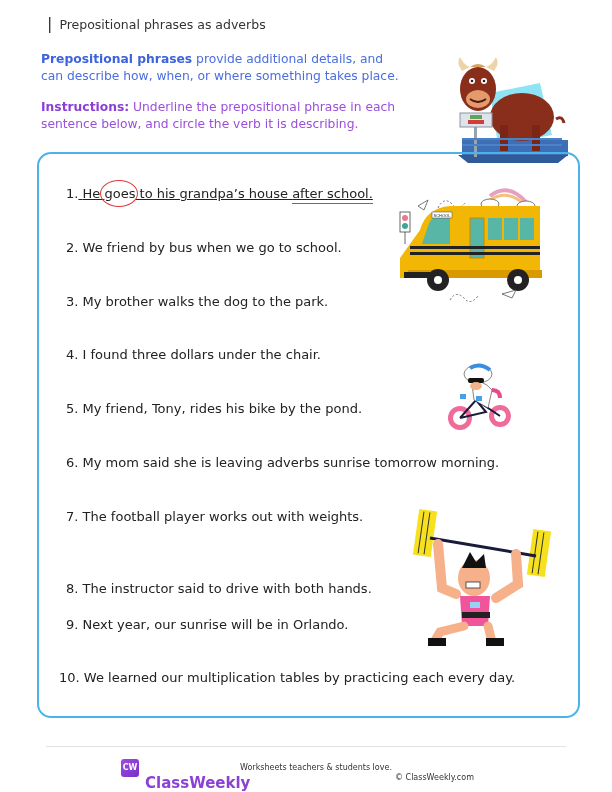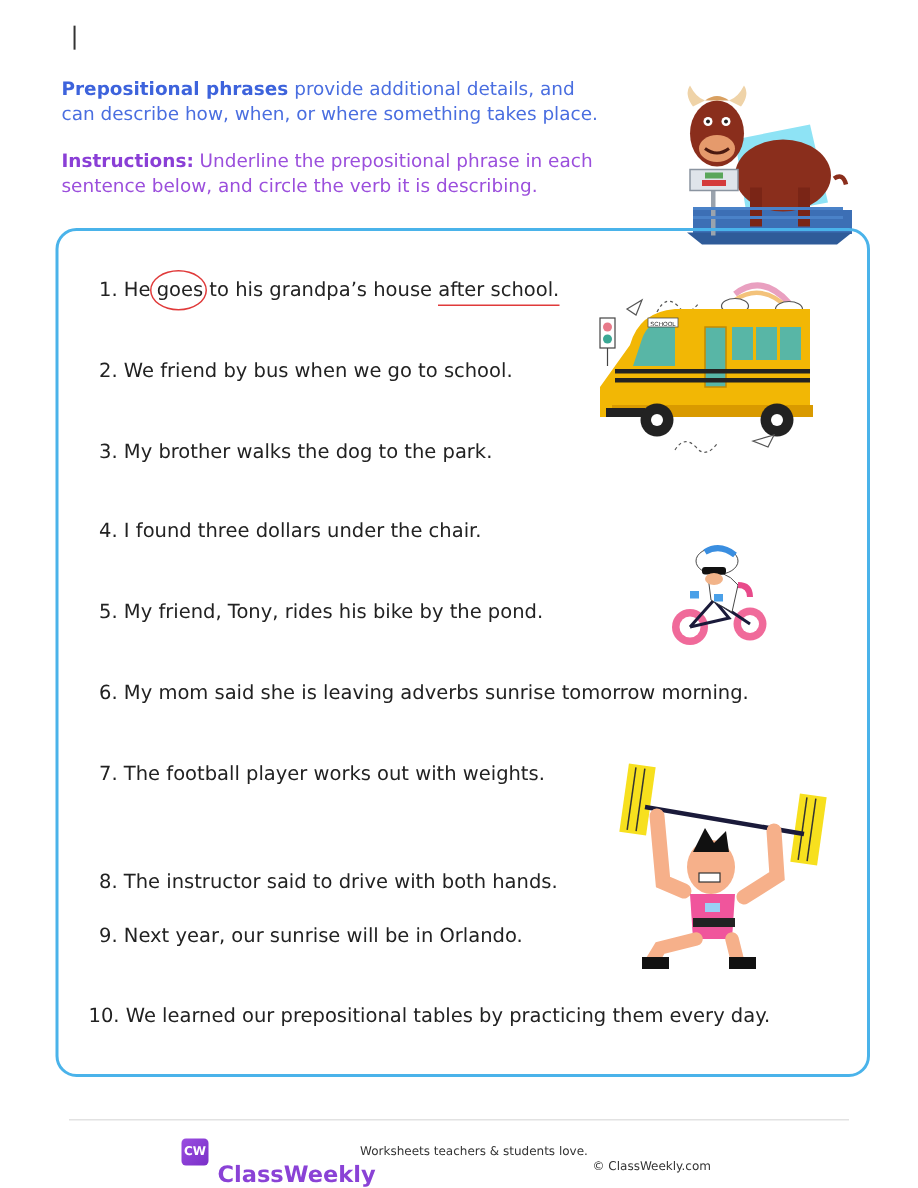--- a/index.html
+++ b/index.html
@@ -31,20 +31,21 @@
   .logo-box { position: absolute; left: 121px; top: 3px; width: 18px; height: 18px; border-radius: 3px; background: linear-gradient(135deg,#9a4ee0,#7a2fc8); color: #fff; font-size: 8px; font-weight: 700; text-align: center; line-height: 18px; }
   .logo-text { position: absolute; left: 145px; top: 18px; font-size: 15px; font-weight: 700; color: #8a42d6; }
   .tagline { position: absolute; left: 240px; top: 7px; font-size: 8px; color: #333; }
   .copyright { position: absolute; left: 395px; top: 17px; font-size: 8px; color: #333; }
 </style>
 </head>
 <body>
 
 <div class="header">
   <span class="sep">|</span>
+  <span class="subtitle">Prepositional phrases as adverbs</span>
 </div>
 
 <p class="definition"><b>Prepositional phrases</b><span> provide additional details, and can describe how, when, or where something takes place.</span></p>
 
 <p class="instructions"><b>Instructions:</b><span> Underline the prepositional phrase in each sentence below, and circle the verb it is describing.</span></p>
 
 <svg class="illus" style="left:440px;top:55px;" width="130" height="112" viewBox="0 0 130 112">
   <polygon points="50,38 100,28 112,80 58,90" fill="#8ee3f5"></polygon>
   <rect x="22" y="85" width="106" height="16" fill="#3c6fb5"></rect>
   <polygon points="18,100 128,100 118,108 28,108" fill="#2f5b99"></polygon>
@@ -64,34 +65,34 @@
   <rect x="34" y="62" width="3" height="40" fill="#9aa3ad"></rect>
   <rect x="20" y="58" width="32" height="14" fill="#dfe4ea" stroke="#8a94a0" stroke-width="1"></rect>
   <rect x="30" y="60" width="12" height="4" fill="#5aa65a"></rect>
   <rect x="28" y="65" width="16" height="4" fill="#d43b3b"></rect>
   <path d="M22 84 h100 M22 90 h100" stroke="#4a82c8" stroke-width="2"></path>
   <path d="M116 64 q6 -4 8 4" stroke="#8a2e1c" stroke-width="3" fill="none"></path>
 </svg>
 
 <div class="box"></div>
 
-<div class="q" style="top:186px;">
+<div class="q" style="top:186px;text-decoration:underline;">
   <span class="num">1.</span>
   <span>He </span><span class="circled">goes</span><span> to his grandpa’s house </span><span class="underlined">after school.</span>
 </div>
 
 <div class="q" style="top:240px;"><span>2.</span> <span>We friend by bus when we go to school.</span></div>
 <div class="q" style="top:294px;"><span>3.</span> <span>My brother walks the dog to the park.</span></div>
 <div class="q" style="top:347px;"><span>4.</span> <span>I found three dollars under the chair.</span></div>
 <div class="q" style="top:401px;"><span>5.</span> <span>My friend, Tony, rides his bike by the pond.</span></div>
 <div class="q" style="top:455px;"><span>6.</span> <span>My mom said she is leaving adverbs sunrise tomorrow morning.</span></div>
 <div class="q" style="top:509px;"><span>7.</span> <span>The football player works out with weights.</span></div>
 <div class="q" style="top:538px;margin-top:43px;"><span>8.</span> <span>The instructor said to drive with both hands.</span></div>
 <div class="q" style="top:617px;"><span>9.</span> <span>Next year, our sunrise will be in Orlando.</span></div>
-<div class="q" style="top:670px;left:59px;"><span>10.</span> <span>We learned our prepositional tables by practicing them every day.</span></div>
+<div class="q" style="top:670px;left:59px;"><span>10.</span> <span>We learned our multiplication tables by practicing each every day.</span></div>
 
 <svg class="illus" style="left:390px;top:182px;" width="160" height="130" viewBox="0 0 160 130">
   <path d="M48 26 q6 -12 14 -4 q6 8 14 -2" stroke="#555" stroke-width="0.8" fill="none" stroke-dasharray="2 2"></path>
   <path d="M60 118 q6 -10 14 -2 q6 8 14 -2" stroke="#555" stroke-width="0.8" fill="none" stroke-dasharray="2 2"></path>
   <path d="M100 14 q18 -14 36 6" stroke="#e9a0c0" stroke-width="4" fill="none"></path>
   <path d="M100 18 q18 -12 36 6" stroke="#f3c27a" stroke-width="3" fill="none"></path>
   <ellipse cx="100" cy="22" rx="9" ry="5" fill="#fff" stroke="#555" stroke-width="0.8"></ellipse>
   <ellipse cx="136" cy="24" rx="9" ry="5" fill="#fff" stroke="#555" stroke-width="0.8"></ellipse>
   <rect x="10" y="30" width="10" height="20" fill="#fff" stroke="#444" stroke-width="0.8"></rect>
   <circle cx="15" cy="36" r="3" fill="#e87a8a"></circle>

